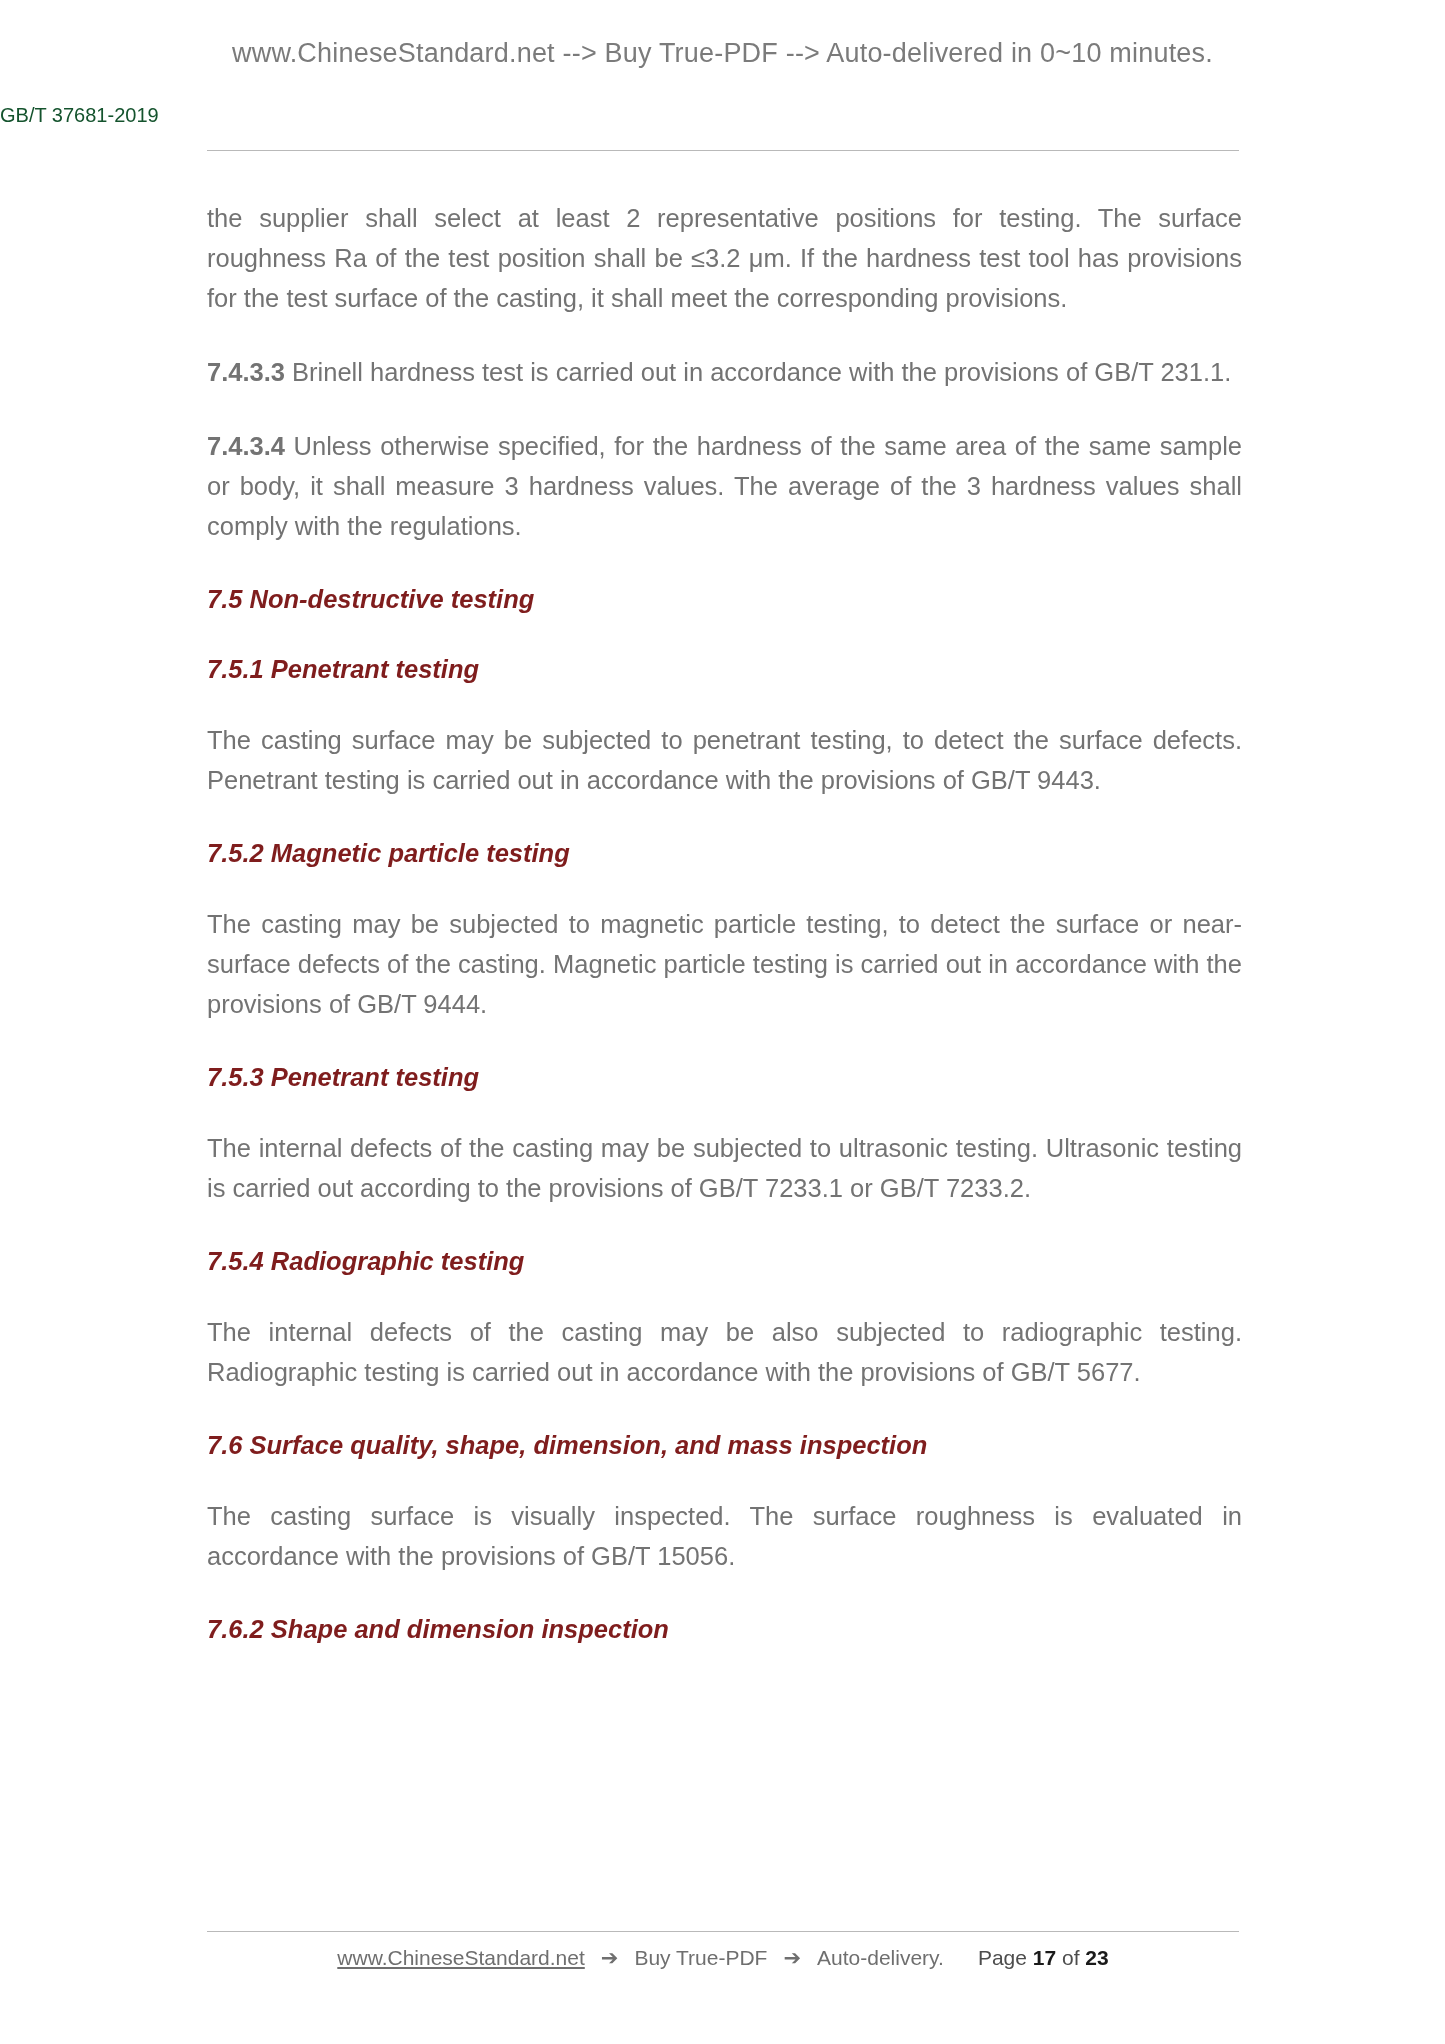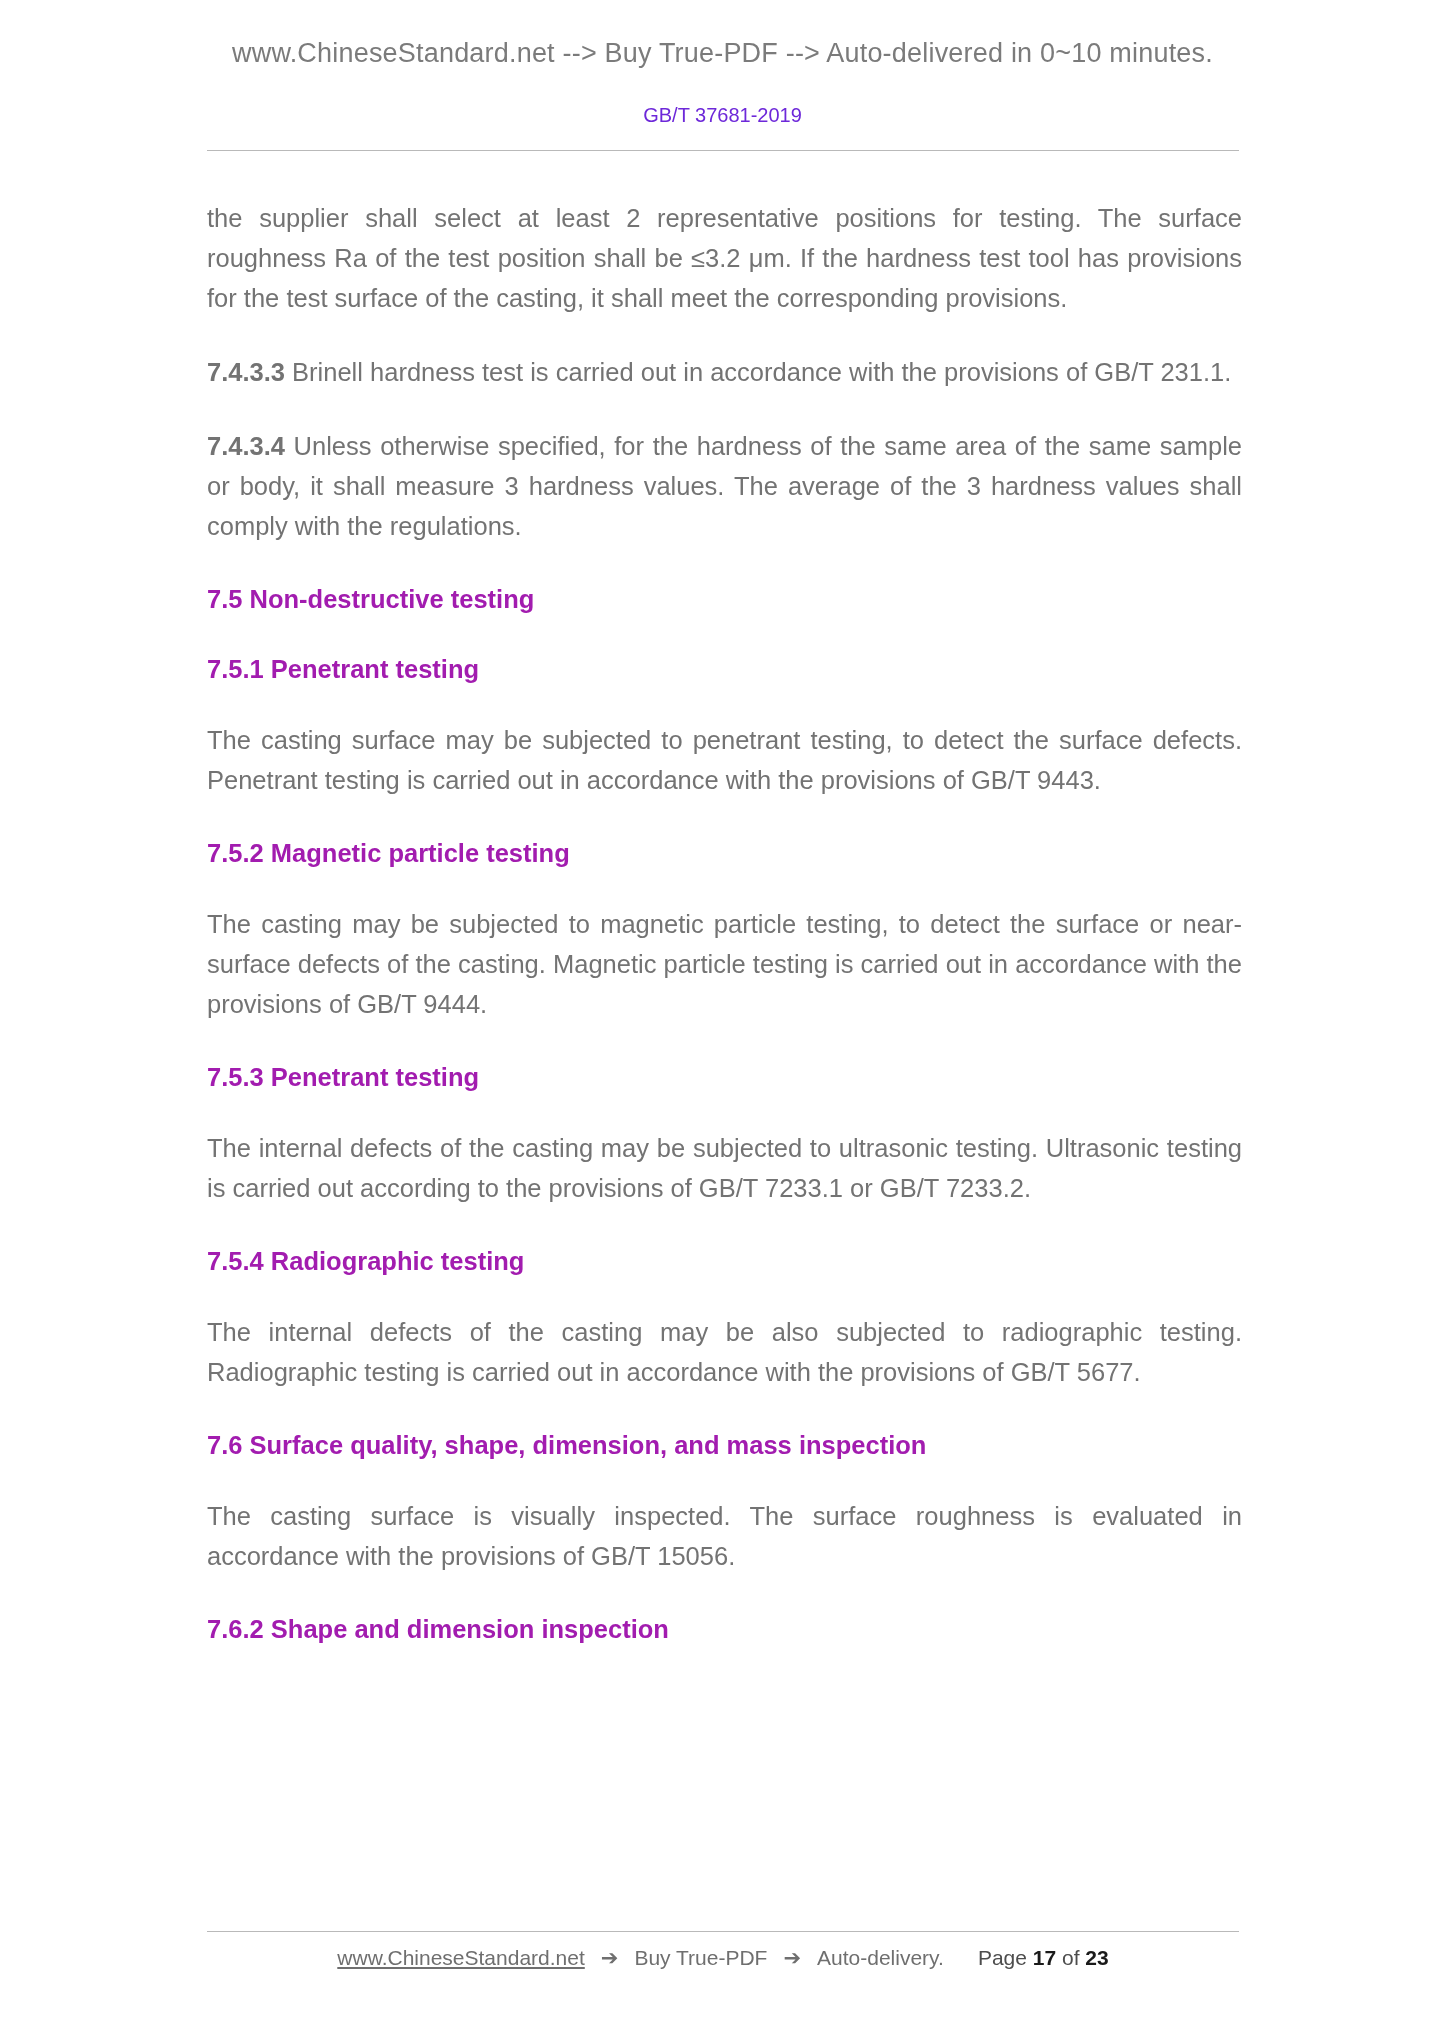--- a/index.html
+++ b/index.html
@@ -31,23 +31,23 @@
     font-size: 27px;
     color: #7b7b7b;
     letter-spacing: 0.2px;
     white-space: nowrap;
   }
   .std-no {
     position: absolute;
     top: 104px;
     left: 0;
     width: 1445px;
-    text-align: center;
+    text-align: left;
     font-size: 20px;
-    color: #6d28d9;
+    color: #14532d;
   }
   .header-rule {
     position: absolute;
     top: 150px;
     left: 207px;
     width: 1032px;
     height: 1px;
     background: #b9b9b9;
   }
   .content {
@@ -63,21 +63,22 @@
     text-align: justify;
     text-justify: inter-word;
     color: #737373;
   }
   p.body:last-child { margin-bottom: 0; }
   h3.head {
     margin: 0 0 32px 0;
     font-size: 25.5px;
     line-height: 38px;
     font-weight: bold;
-    color: #a21caf;
+    color: #7f1d1d;
+    font-style: italic;
   }
   .num {
     font-weight: bold;
   }
   .footer {
     position: absolute;
     bottom: 74px;
     left: 207px;
     width: 1032px;
     border-top: 1px solid #b9b9b9;

